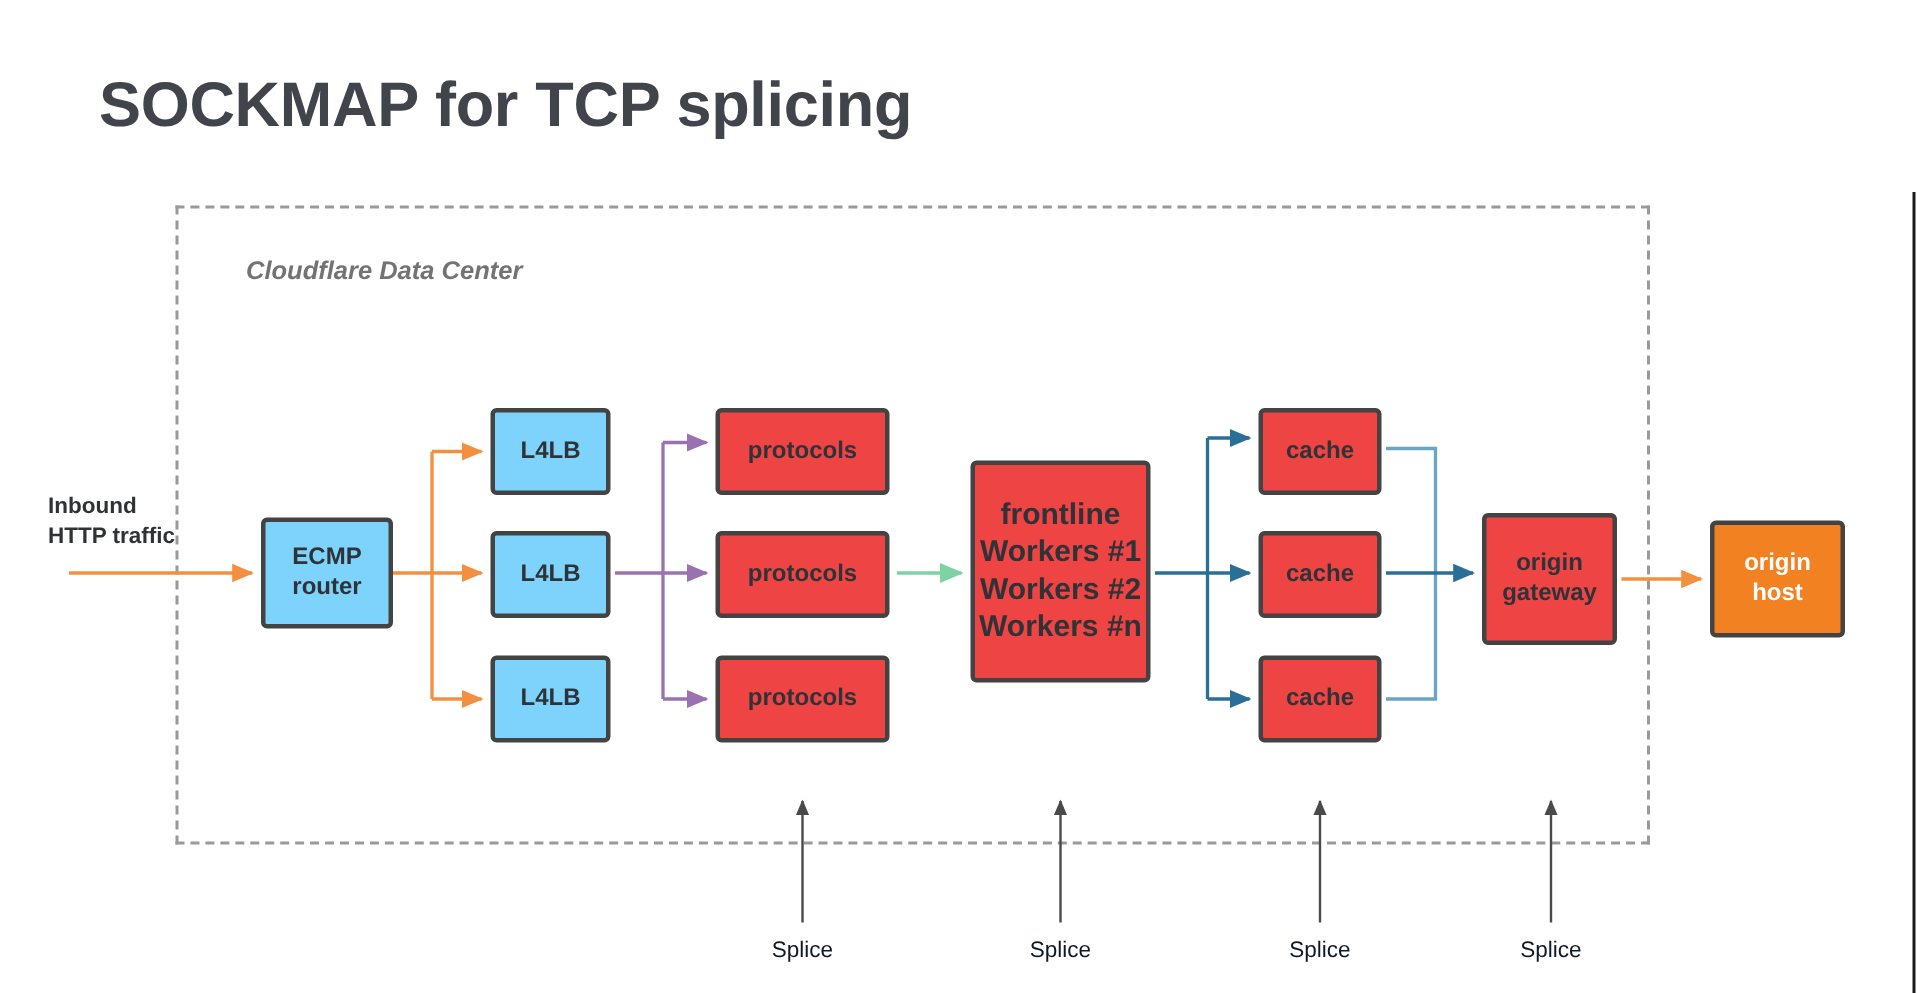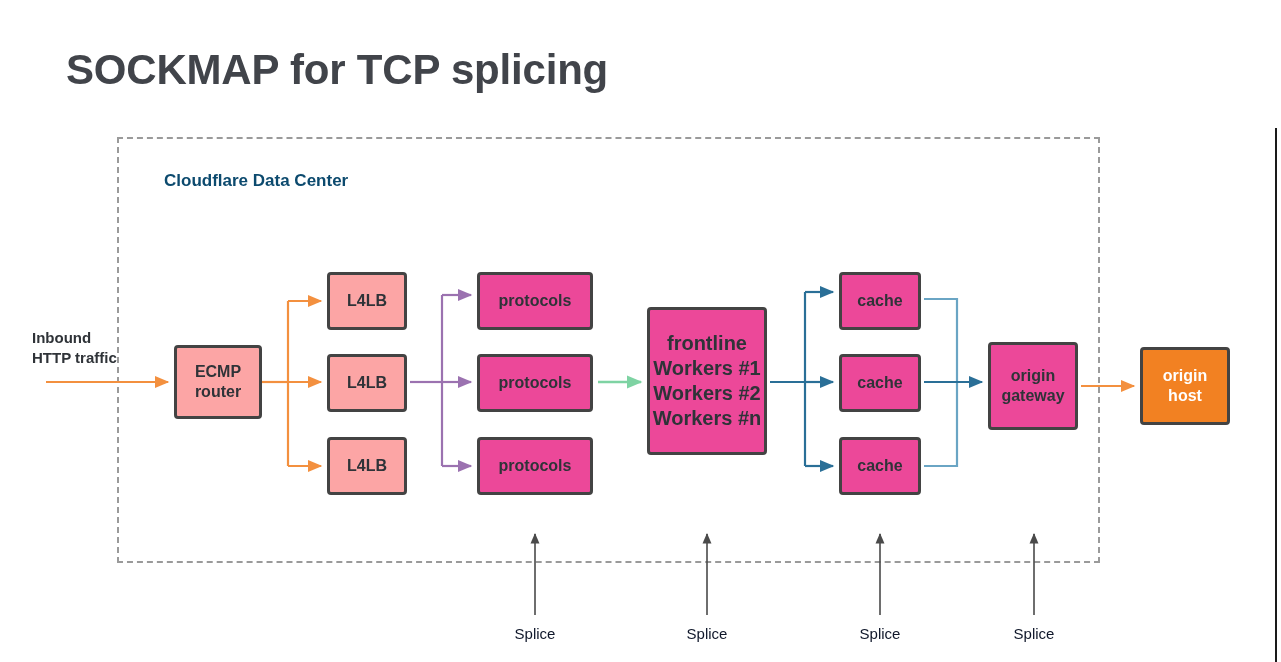--- a/index.html
+++ b/index.html
@@ -40,22 +40,23 @@
     border: 2px dashed #9a9a9a;
     box-sizing: border-box;
     background: transparent;
   }
   #dc-label {
     position: absolute;
     left: 164px;
     top: 171px;
     font-size: 17px;
     font-weight: bold;
-    color: #0c4a6e;
+    color: #737373;
     white-space: nowrap;
+    font-style: italic;
   }
   
   #slide-edge {
     position: absolute;
     left: 1275px;
     top: 128px;
     width: 2px;
     height: 534px;
     background: #1a1a1a;
   }
@@ -68,22 +69,22 @@
     display: flex;
     align-items: center;
     justify-content: center;
     text-align: center;
     font-weight: bold;
     color: #2f3338;
     line-height: 1.25;
     font-size: 16px;
     white-space: pre-line;
   }
-  .node.gray  { background: #fca5a5; }
-  .node.blue  { background: #ec4899; }
+  .node.gray  { background: #7dd3fc; }
+  .node.blue  { background: #ef4444; }
   .node.orange{ background: #f28122; color: #ffffff; }
   .node.big   { font-size: 20px; }
 
   
   #inbound-label {
     position: absolute;
     left: 32px;
     top: 328px;
     width: 140px;
     font-size: 15px;

